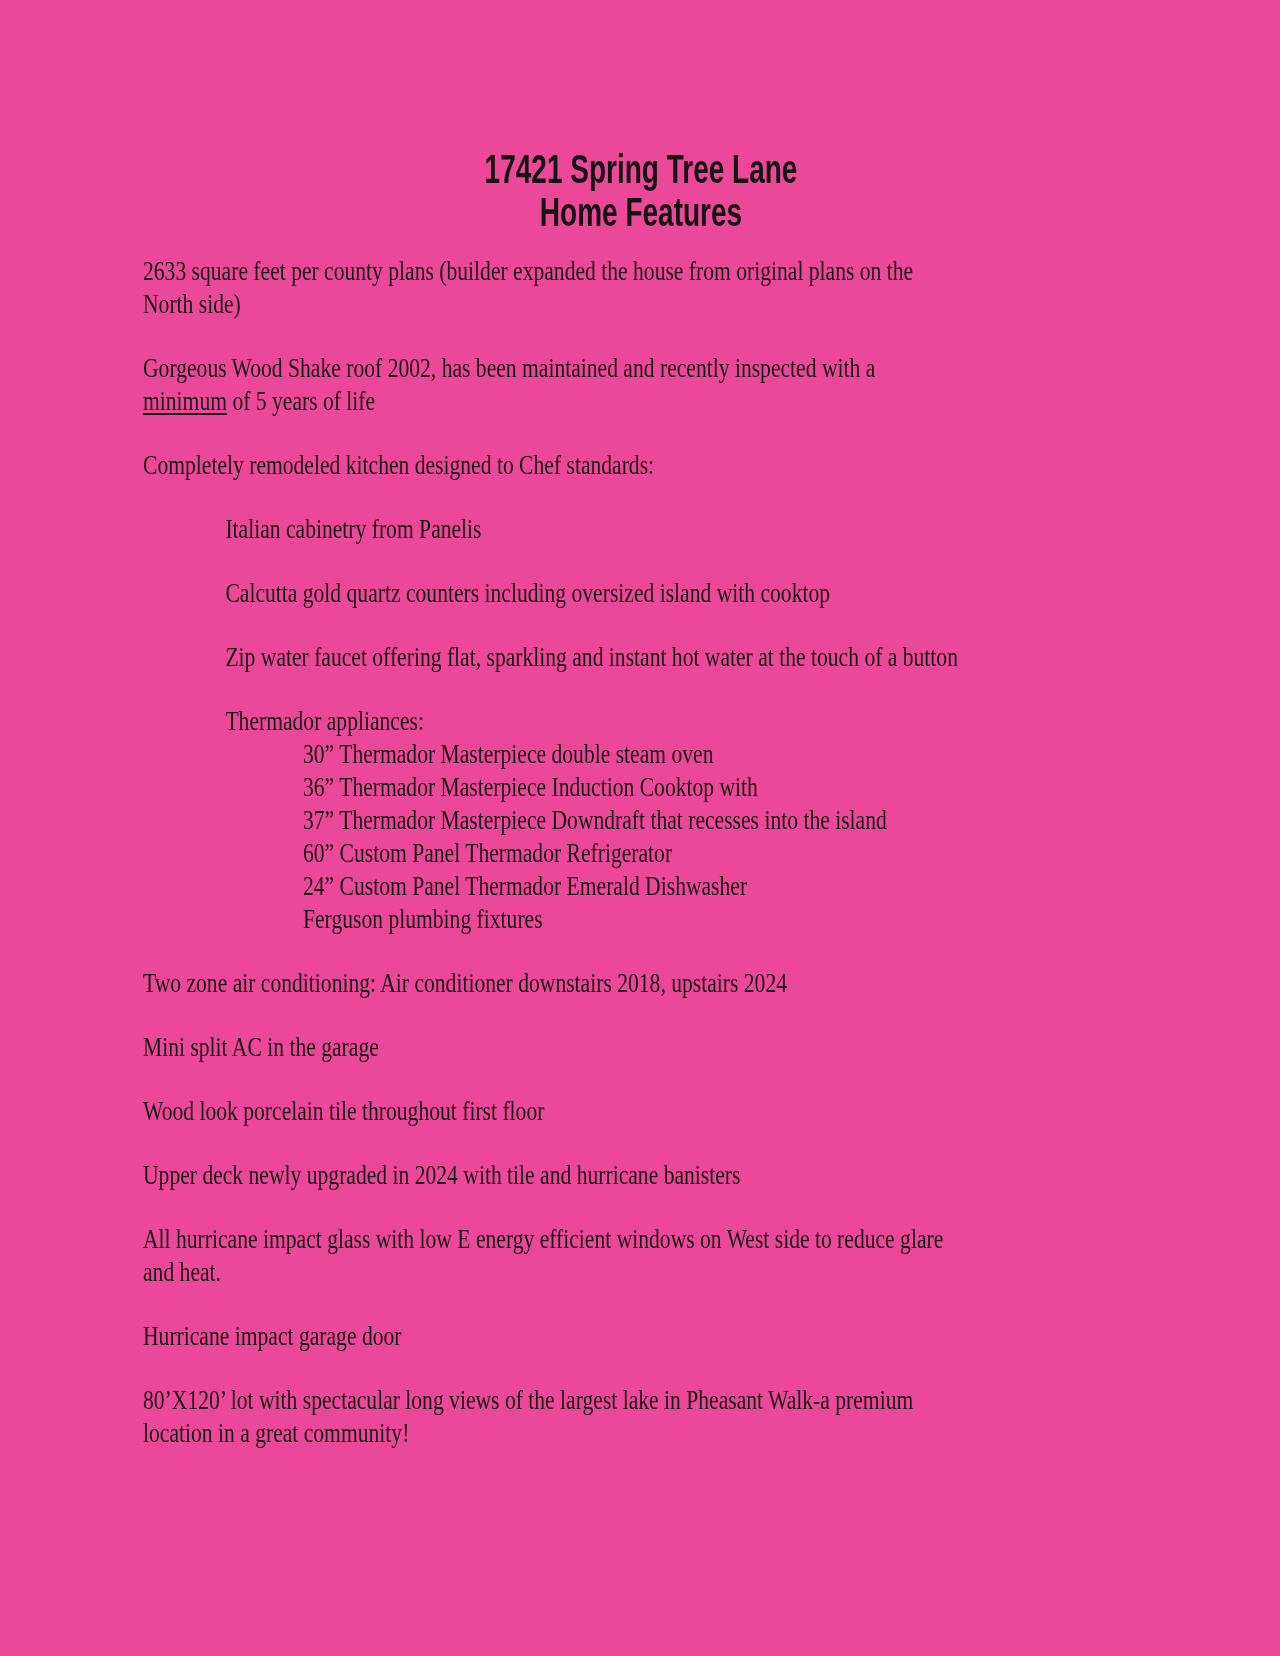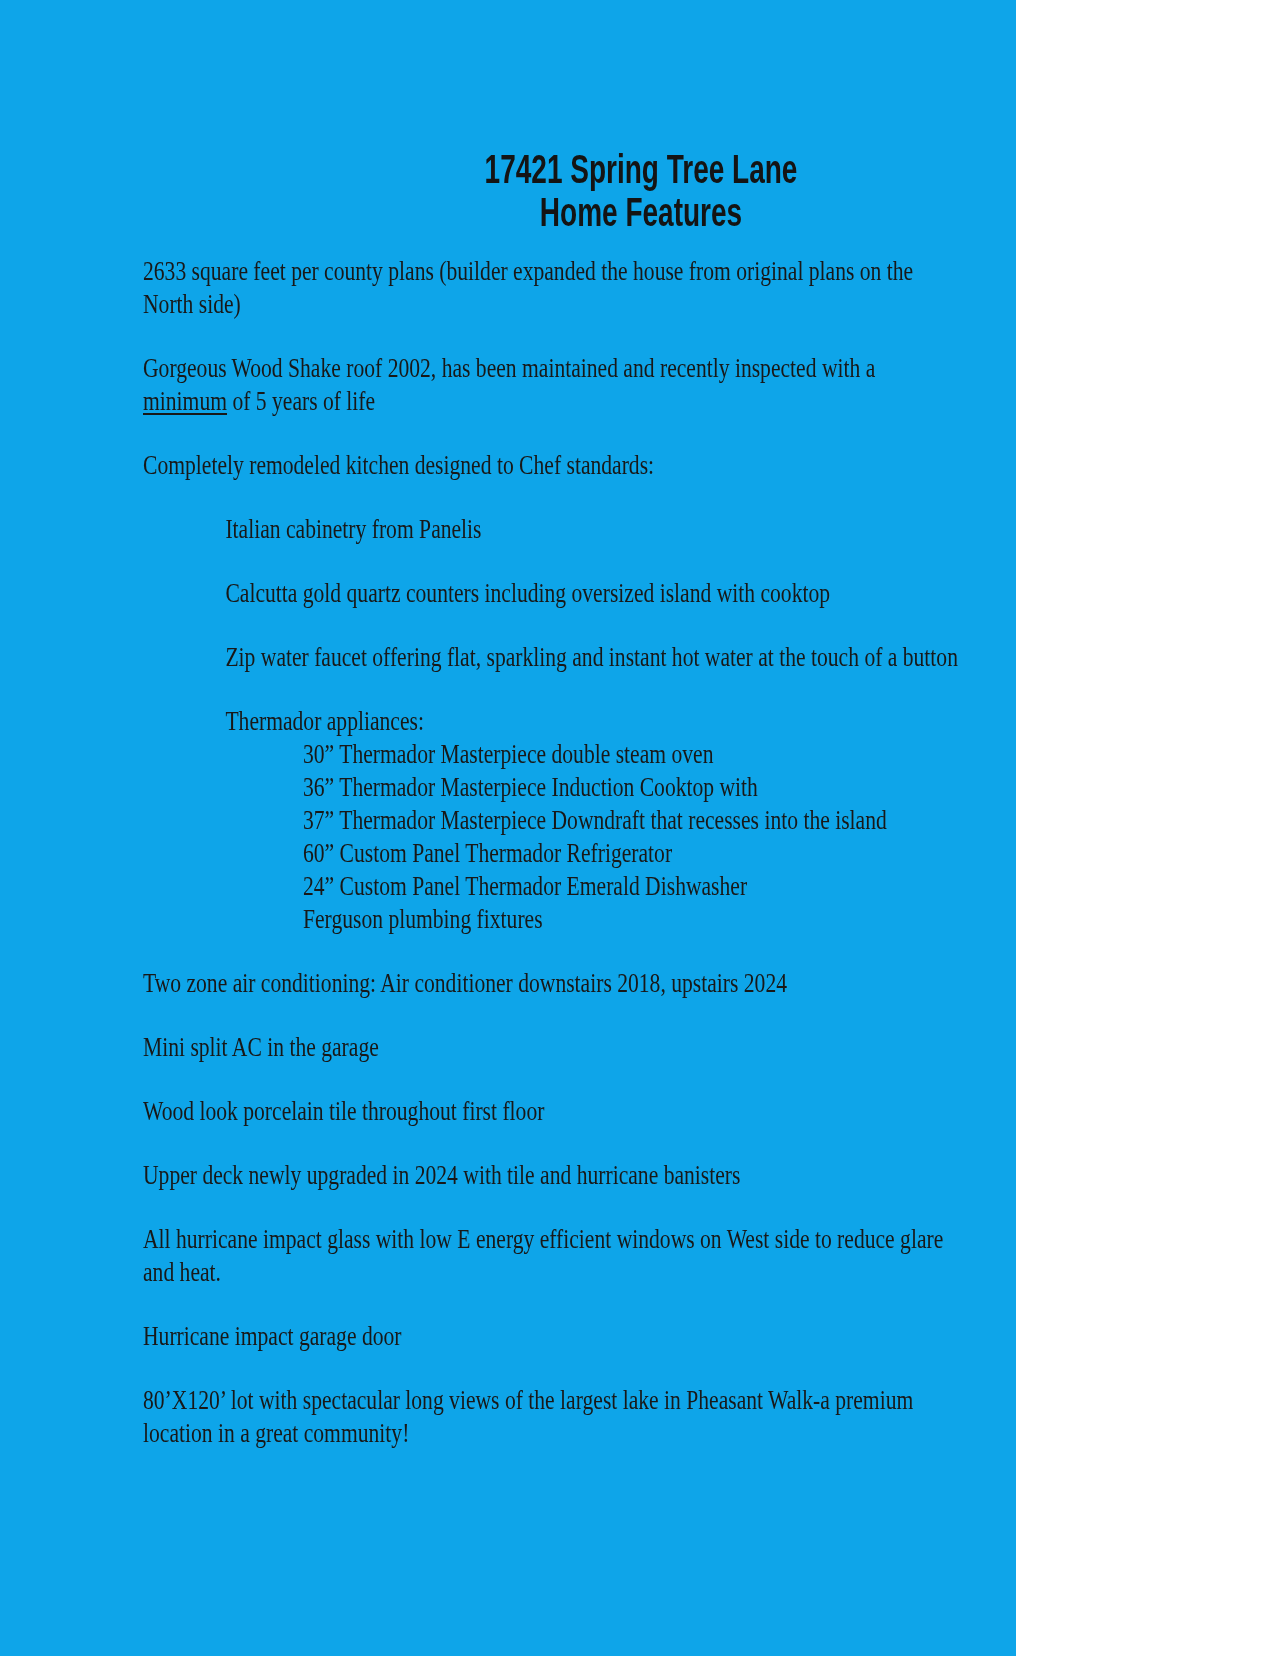--- a/index.html
+++ b/index.html
@@ -2,23 +2,23 @@
 <html><head>
 <meta charset="utf-8">
 <style>
   html, body {
     margin: 0;
     padding: 0;
     background: #ffffff;
   }
   .page {
     position: relative;
-    width: 1016px;
+    width: 1280px;
     height: 1656px;
-    background: #0ea5e9;
+    background: #ec4899;
     overflow: hidden;
     color: #181818;
   }
   .content {
     position: absolute;
     left: 143px;
     top: 148px;
     width: 1245px;
     transform: scaleX(0.8);            
     transform-origin: 0 0;

